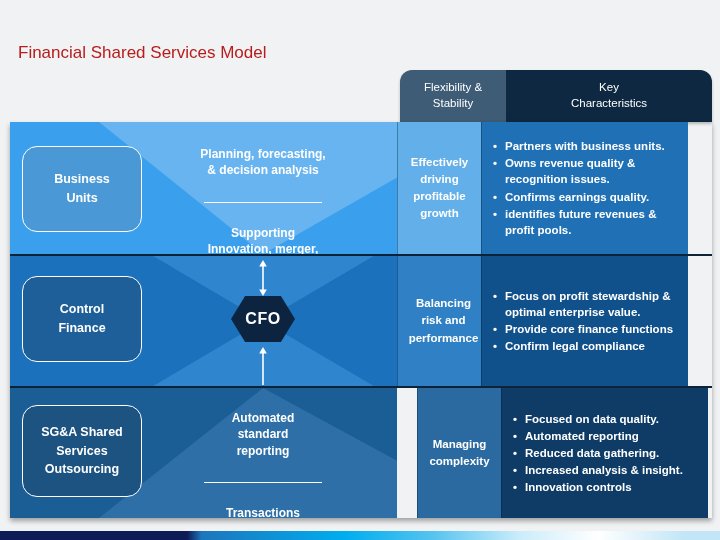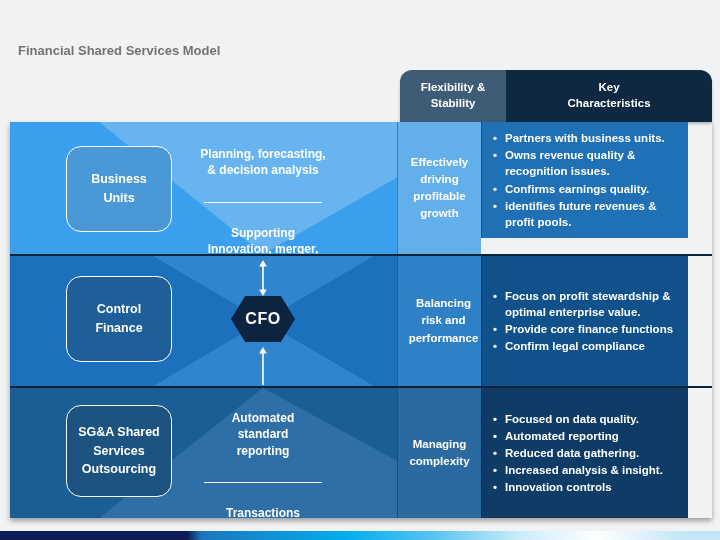--- a/index.html
+++ b/index.html
@@ -8,31 +8,31 @@
     position:relative; width:720px; height:540px;
     background:#f1f2f3; overflow:hidden;
     font-family:"Liberation Sans", sans-serif;
   }
   .title {
     position:absolute; left:17px; top:10px;
     font-size:23px; font-weight:700; color:#000; letter-spacing:.2px;
   }
   .subtitle {
     position:absolute; left:18px; top:43px;
-    font-size:13px; font-weight:700; color:#737373;
+    font-size:17px; font-weight:400; color:#b91c1c;
   }
   
   .tbl-header {
     position:absolute; left:400px; top:70px; width:312px; height:52px;
     display:flex; border-radius:12px 12px 0 0; overflow:hidden;
     box-shadow:0 2px 3px rgba(0,0,0,.25);
   }
   .hdr-cell {
     display:flex; align-items:center; justify-content:center;
-    color:#fff; font-size:11.5px; font-weight:700; text-align:center;
+    color:#fff; font-size:11.5px; font-weight:400; text-align:center;
     white-space:pre-line; line-height:1.35;
   }
   .hdr-flex { width:106px; background:var(--c-header_flex_bg,#3e5c76); }
   .hdr-key  { width:206px; background:var(--c-header_key_bg,#0d2840); }
 
   
   .tbl-body {
     position:absolute; left:10px; top:122px; width:702px; height:396px;
     box-shadow:0 3px 5px rgba(0,0,0,.35);
   }
@@ -40,29 +40,29 @@
   .row + .row { border-top:2px solid var(--c-divider,#0e2238); height:132px; }
   .row + .row .cell-main, .row + .row .cell-flex, .row + .row .cell-key { height:130px; }
 
   .cell-main { position:relative; width:387px; height:132px; overflow:hidden; }
   .cell-flex {
     width:84px; height:132px; display:flex; align-items:center; justify-content:center;
     color:#fff; font-size:11.5px; font-weight:700; text-align:center;
     white-space:pre-line; line-height:1.5; border-left:1px solid rgba(0,25,50,.35);
   }
   .cell-key {
-    width:207px; height:116px; display:flex; align-items:center;
+    width:207px; height:132px; display:flex; align-items:center;
     padding:6px 8px 6px 8px; border-left:1px solid rgba(0,25,50,.35);
   }
   .r1 .cell-main { background:var(--c-row1_main,#3aa0ee); }
   .r2 .cell-main { background:var(--c-row2_main,#1b71bb); }
   .r3 .cell-main { background:var(--c-row3_main,#1b5e96); }
   .r1 .cell-flex { background:var(--c-row1_flex,#63afe9); }
   .r2 .cell-flex { background:var(--c-row2_flex,#2f80c4);padding-left:8px; }
-  .r3 .cell-flex { background:var(--c-row3_flex,#2a6aa0); }
+  .r3 .cell-flex { background:var(--c-row3_flex,#2a6aa0);margin-left:20px; }
   .r1 .cell-key  { background:var(--c-row1_key,#1f70b5); }
   .r2 .cell-key  { background:var(--c-row2_key,#11518b); }
   .r3 .cell-key  { background:var(--c-row3_key,#0e3c67); }
 
   
   .cell-main::before {
     content:""; position:absolute; inset:0;
   }
   .r1 .cell-main::before {
     background:var(--c-row1_light,#68b4f1);
@@ -71,25 +71,25 @@
   .r2 .cell-main::before {
     background:var(--c-row2_light,#2f86cf);
     clip-path:polygon(37% 0%, 94% 0%, 65.4% 50%, 94% 100%, 37% 100%, 65.4% 50%);
   }
   .r3 .cell-main::before {
     background:var(--c-row3_light,#2d6fa6);
     clip-path:polygon(65.4% 0%, 100% 56%, 100% 100%, 23% 100%);
   }
 
   .side-box {
-    position:absolute; left:12px; width:106px;
+    position:absolute; left:12px; width:120px;
     border:1.5px solid #fff; border-radius:15px;
     display:flex; align-items:center; justify-content:center;
     color:#fff; font-size:12.5px; font-weight:700; text-align:center;
-    white-space:pre-line; line-height:1.5; padding:4px; z-index:2;margin-left:44px;
+    white-space:pre-line; line-height:1.5; padding:4px; z-index:2;
   }
   .r1 .side-box { top:24px; height:86px; background:var(--c-row1_box,#4a99d6); }
   .r2 .side-box { top:20px; height:86px; background:var(--c-row2_box,#1e5f9a); }
   .r3 .side-box { top:17px; height:92px; background:var(--c-row3_box,#1d5381); }
 
   .mid-block {
     position:absolute; left:133px; width:240px; z-index:2;
     color:#fff; font-size:12px; font-weight:700; text-align:center; line-height:1.35;
     white-space:pre-line;
   }

